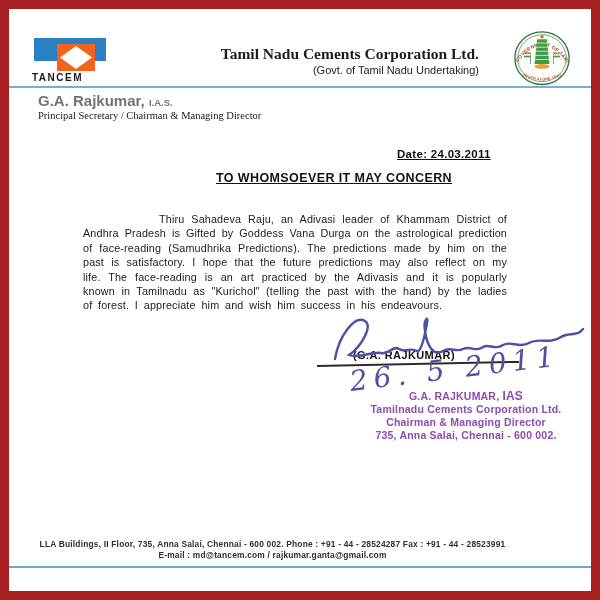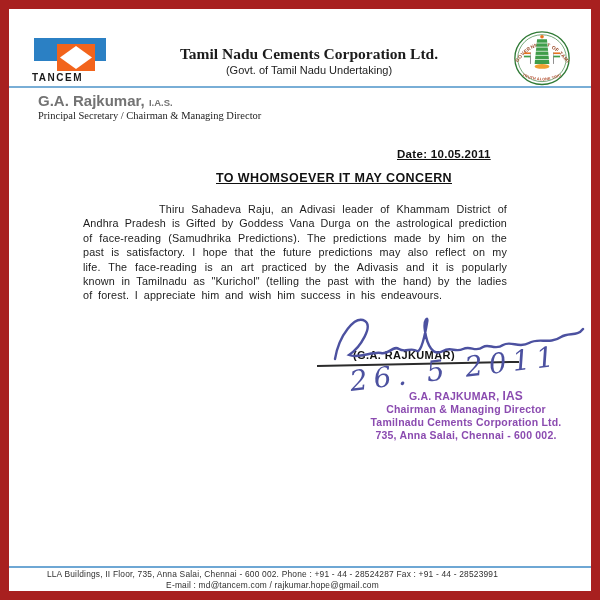--- a/index.html
+++ b/index.html
@@ -12,52 +12,52 @@
     font-family:"Liberation Sans",sans-serif;
     overflow:hidden;
   }
   
   .logo{position:absolute;left:25px;top:27px;width:100px;}
   .logo-blue{position:absolute;left:0;top:2px;width:72px;height:23px;background:#2b80c4;}
   .logo-orange{position:absolute;left:23px;top:8px;width:38px;height:27px;background:#f2641c;}
   .logo-diamond{position:absolute;left:26px;top:10px;width:32px;height:23px;}
   .logo-label{position:absolute;left:-2px;top:36px;font-weight:bold;font-size:10px;
     letter-spacing:1.5px;color:#1a1a1a;}
-  .company{position:absolute;left:130px;top:36px;width:340px;text-align:center;}
+  .company{position:absolute;left:130px;top:36px;width:340px;text-align:right;}
   .company-name{font-family:"Liberation Serif",serif;font-weight:bold;font-size:15.5px;color:#1c1c1c;}
   .company-sub{font-size:11px;color:#222;margin-top:1px;}
   .seal{position:absolute;left:496px;top:17px;}
   .rule-top{position:absolute;left:0;top:77px;width:582px;height:2px;background:#79aed6;}
   .officer-name{position:absolute;left:29px;top:83px;font-weight:bold;font-size:15px;color:#737373;}
   .officer-name .suffix{font-size:9.5px;font-weight:bold;}
   .officer-title{position:absolute;left:29px;top:101px;font-family:"Liberation Serif",serif;
     font-size:10.5px;color:#1b1b1b;}
   
   .date{position:absolute;left:388px;top:139px;font-weight:bold;font-size:11.5px;color:#111;
     text-decoration:underline;letter-spacing:0.3px;}
   .subject{position:absolute;left:0;top:162px;width:586px;text-align:center;font-weight:bold;
     font-size:12.5px;color:#111;letter-spacing:0.4px;padding-left:32px;}
   .subject span{text-decoration:underline;}
-  .body-text{position:absolute;left:74px;top:193px;width:424px;font-size:10.8px;
+  .body-text{position:absolute;left:74px;top:203px;width:424px;font-size:10.8px;
     line-height:14.4px;color:#1c1c1c;text-align:justify;text-indent:76px;
     letter-spacing:0.15px;word-spacing:2.6px;}
   
   .sig-printed{position:absolute;left:344px;top:340px;font-weight:bold;font-size:11px;color:#111;
     letter-spacing:0.4px;}
   .sig-underline{position:absolute;left:308px;top:354px;width:202px;height:2px;background:#2b2b2b;
     transform:rotate(-1.2deg);}
   .sig-svg{position:absolute;left:316px;top:300px;}
   
   .stamp{position:absolute;left:330px;top:381px;width:254px;text-align:center;color:#8b4bb0;
     font-weight:bold;font-size:10.5px;line-height:13px;letter-spacing:0.2px;}
   .stamp .small{font-size:12px;margin-top:22px;}
   
   .rule-bottom{position:absolute;left:0;top:557px;width:582px;height:2px;background:#6ea7d4;}
-  .footer{position:absolute;left:0;top:560px;width:527px;text-align:center;color:#2f2f2f;
-    font-size:8.4px;line-height:11px;letter-spacing:0.2px;}
+  .footer{position:absolute;left:0;top:530px;width:527px;text-align:center;color:#2f2f2f;
+    font-size:8.4px;line-height:11px;letter-spacing:0.2px;font-weight:bold;}
 </style>
 </head>
 <body>
 
 <div class="page">
 
   <div class="logo">
     <div class="logo-blue"></div>
     <div class="logo-orange"></div>
     <svg class="logo-diamond" viewBox="0 0 32 23" width="32" height="23">
@@ -109,21 +109,21 @@
   </svg>
 
   <div class="rule-top"></div>
 
   <div class="officer-name">
     <span>G.A. Rajkumar,</span>
     <span class="suffix">I.A.S.</span>
   </div>
   <div class="officer-title">Principal Secretary / Chairman &amp; Managing Director</div>
 
-  <div class="date">Date:  10.05.2011</div>
+  <div class="date">Date:  24.03.2011</div>
 
   <div class="subject">
     <span>TO WHOMSOEVER IT MAY CONCERN</span>
   </div>
 
   <div class="body-text">Thiru Sahadeva Raju, an Adivasi leader of Khammam District of Andhra Pradesh is Gifted by Goddess Vana Durga on the astrological prediction of face-reading (Samudhrika Predictions). The predictions made by him on the past is satisfactory. I hope that the future predictions may also reflect on my life. The face-reading is an art practiced by the Adivasis and it is popularly known in Tamilnadu as "Kurichol" (telling the past with the hand) by the ladies of forest. I appreciate him and wish him success in his endeavours.</div>
 
   <div class="sig-printed">(G.A. RAJKUMAR)</div>
   <div class="sig-underline"></div>
 
@@ -144,24 +144,24 @@
              C214,28 224,36 236,28
              C244,23 252,28 258,20" fill="none" stroke="#4c51a0" stroke-width="2.4" stroke-linecap="round"></path>
     <text x="26" y="82" font-size="28" font-style="italic" font-family="DejaVu Serif, serif" fill="#4c51a0" letter-spacing="6" transform="rotate(-7 26 82)">26. 5 2011</text>
   </svg>
 
   <div class="stamp">
     <div>
       <span>G.A. RAJKUMAR,</span>
       <span class="small">IAS</span>
     </div>
+    <div>Tamilnadu Cements Corporation Ltd.</div>
     <div>Chairman &amp; Managing Director</div>
-    <div>Tamilnadu Cements Corporation Ltd.</div>
     <div>735, Anna Salai, Chennai - 600 002.</div>
   </div>
 
   <div class="rule-bottom"></div>
   <div class="footer">
     <div>LLA Buildings, II Floor, 735, Anna Salai, Chennai - 600 002. Phone : +91 - 44 - 28524287 Fax : +91 - 44 - 28523991</div>
-    <div>E-mail : md@tancem.com / rajkumar.hope@gmail.com</div>
+    <div>E-mail : md@tancem.com / rajkumar.ganta@gmail.com</div>
   </div>
 
 </div>
 
 </body></html>

